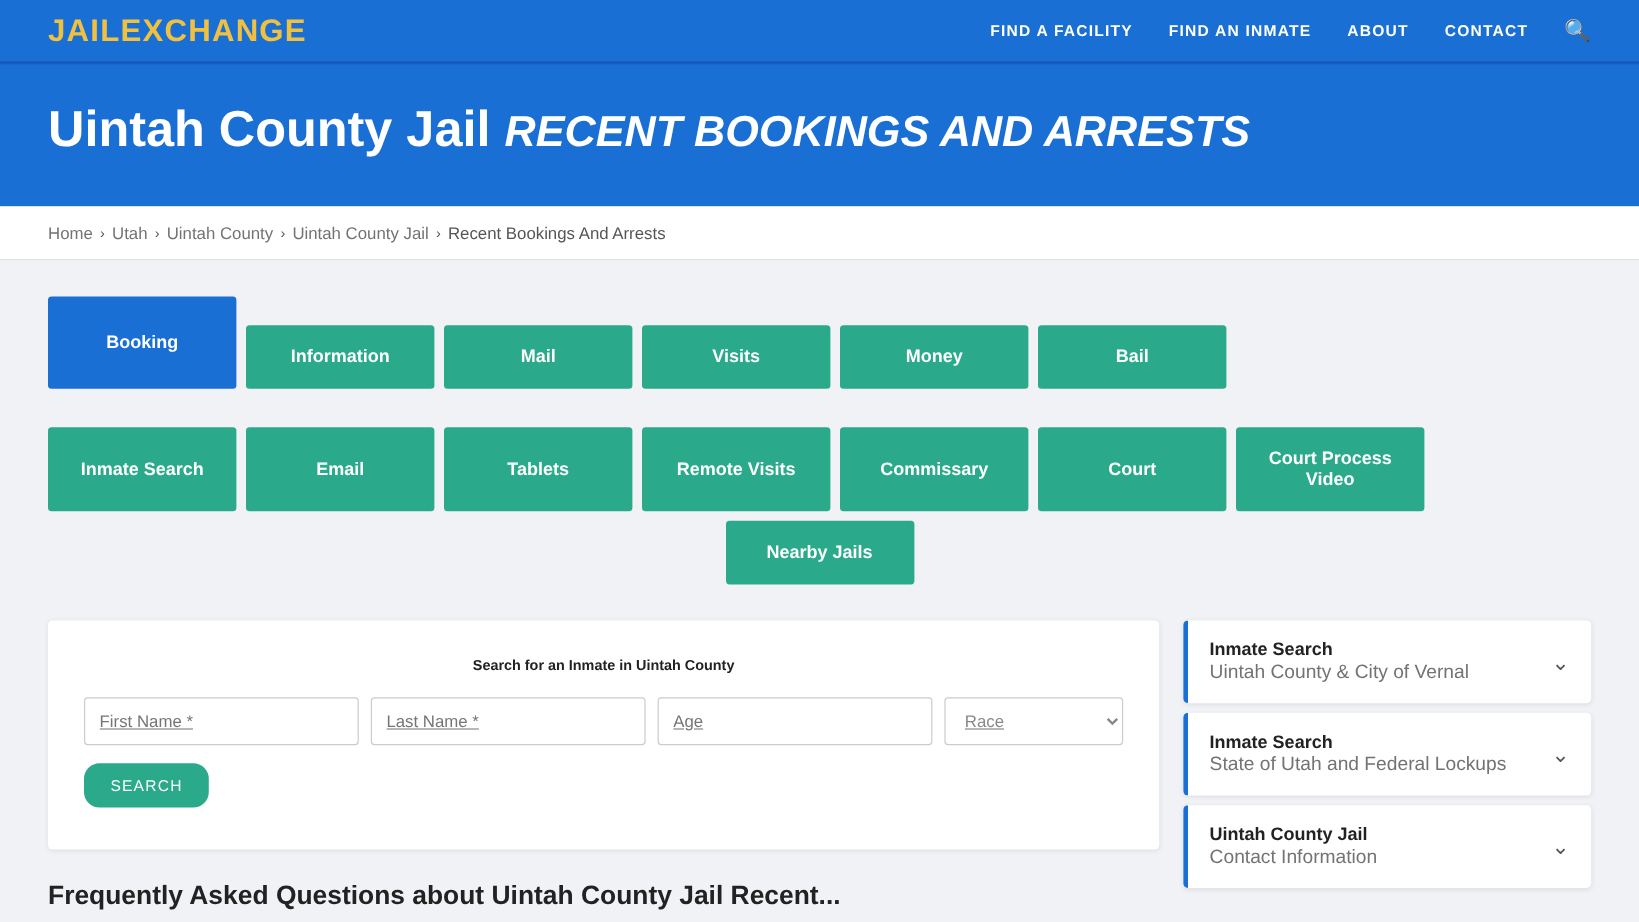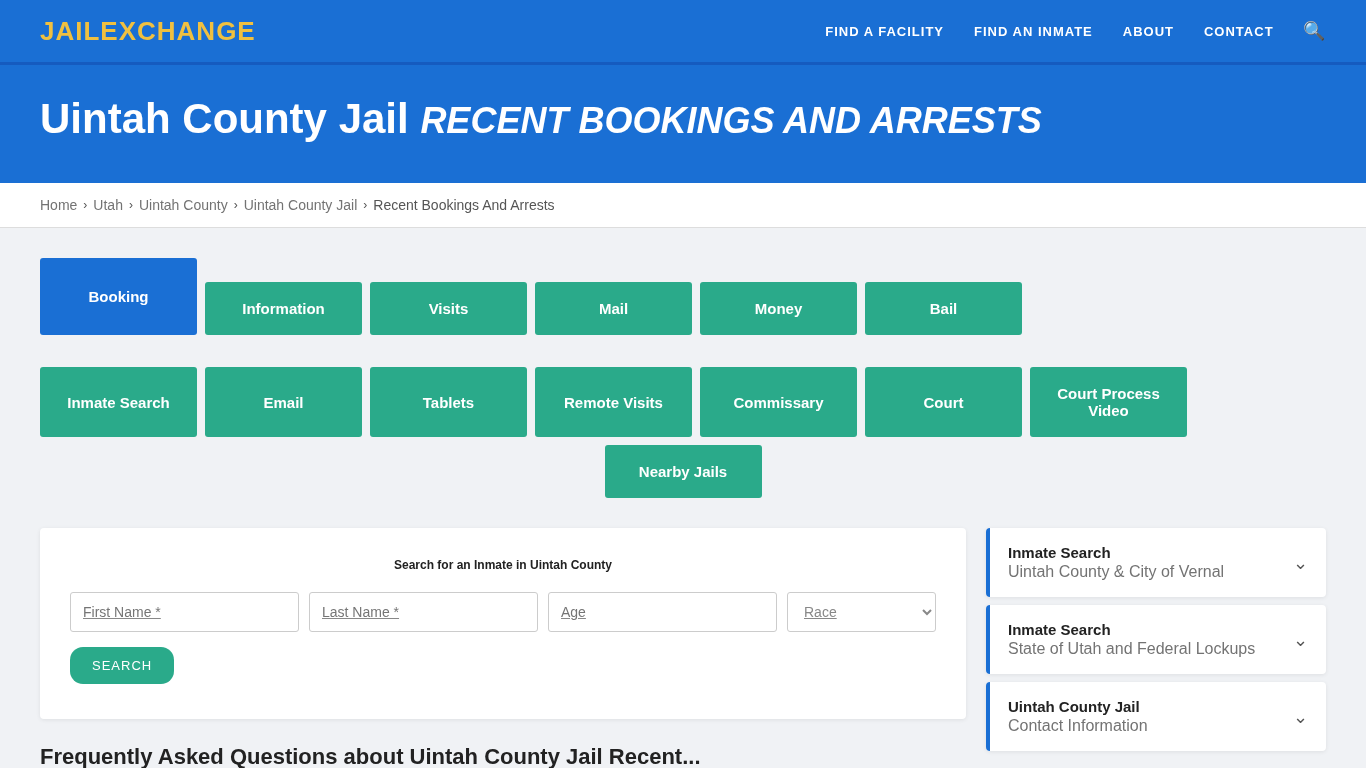--- a/index.html
+++ b/index.html
@@ -5,21 +5,21 @@
     * { margin: 0; padding: 0; box-sizing: border-box; }
     body { font-family: Arial, Helvetica, sans-serif; background: #f0f2f5; color: #333; width: 1366px; min-height: 768px; }
 
     
     .header {
       background: #1a6fd4;
       display: flex;
       align-items: center;
       justify-content: space-between;
       padding: 0 40px;
-      height: 65px;
+      height: 54px;
       border-bottom: 3px solid #155bbf;
     }
     .logo {
       font-size: 26px;
       font-weight: 900;
       color: white;
       letter-spacing: 1px;
     }
     .logo span { color: #f0c040; }
     .nav {
@@ -250,22 +250,22 @@
     <span>Recent Bookings And Arrests</span>
   </div>
 </div>
 
 <div class="main-content">
 
   <div class="buttons-grid">
     <div class="buttons-row">
       <button class="grid-btn btn-active">Booking</button>
       <button class="grid-btn btn-teal">Information</button>
+      <button class="grid-btn btn-teal">Mail</button>
       <button class="grid-btn btn-teal">Visits</button>
-      <button class="grid-btn btn-teal">Mail</button>
       <button class="grid-btn btn-teal">Money</button>
       <button class="grid-btn btn-teal">Bail</button>
     </div>
     <div class="buttons-row">
       <button class="grid-btn btn-teal">Inmate Search</button>
       <button class="grid-btn btn-teal">Email</button>
       <button class="grid-btn btn-teal">Tablets</button>
       <button class="grid-btn btn-teal">Remote Visits</button>
       <button class="grid-btn btn-teal">Commissary</button>
       <button class="grid-btn btn-teal">Court</button>

